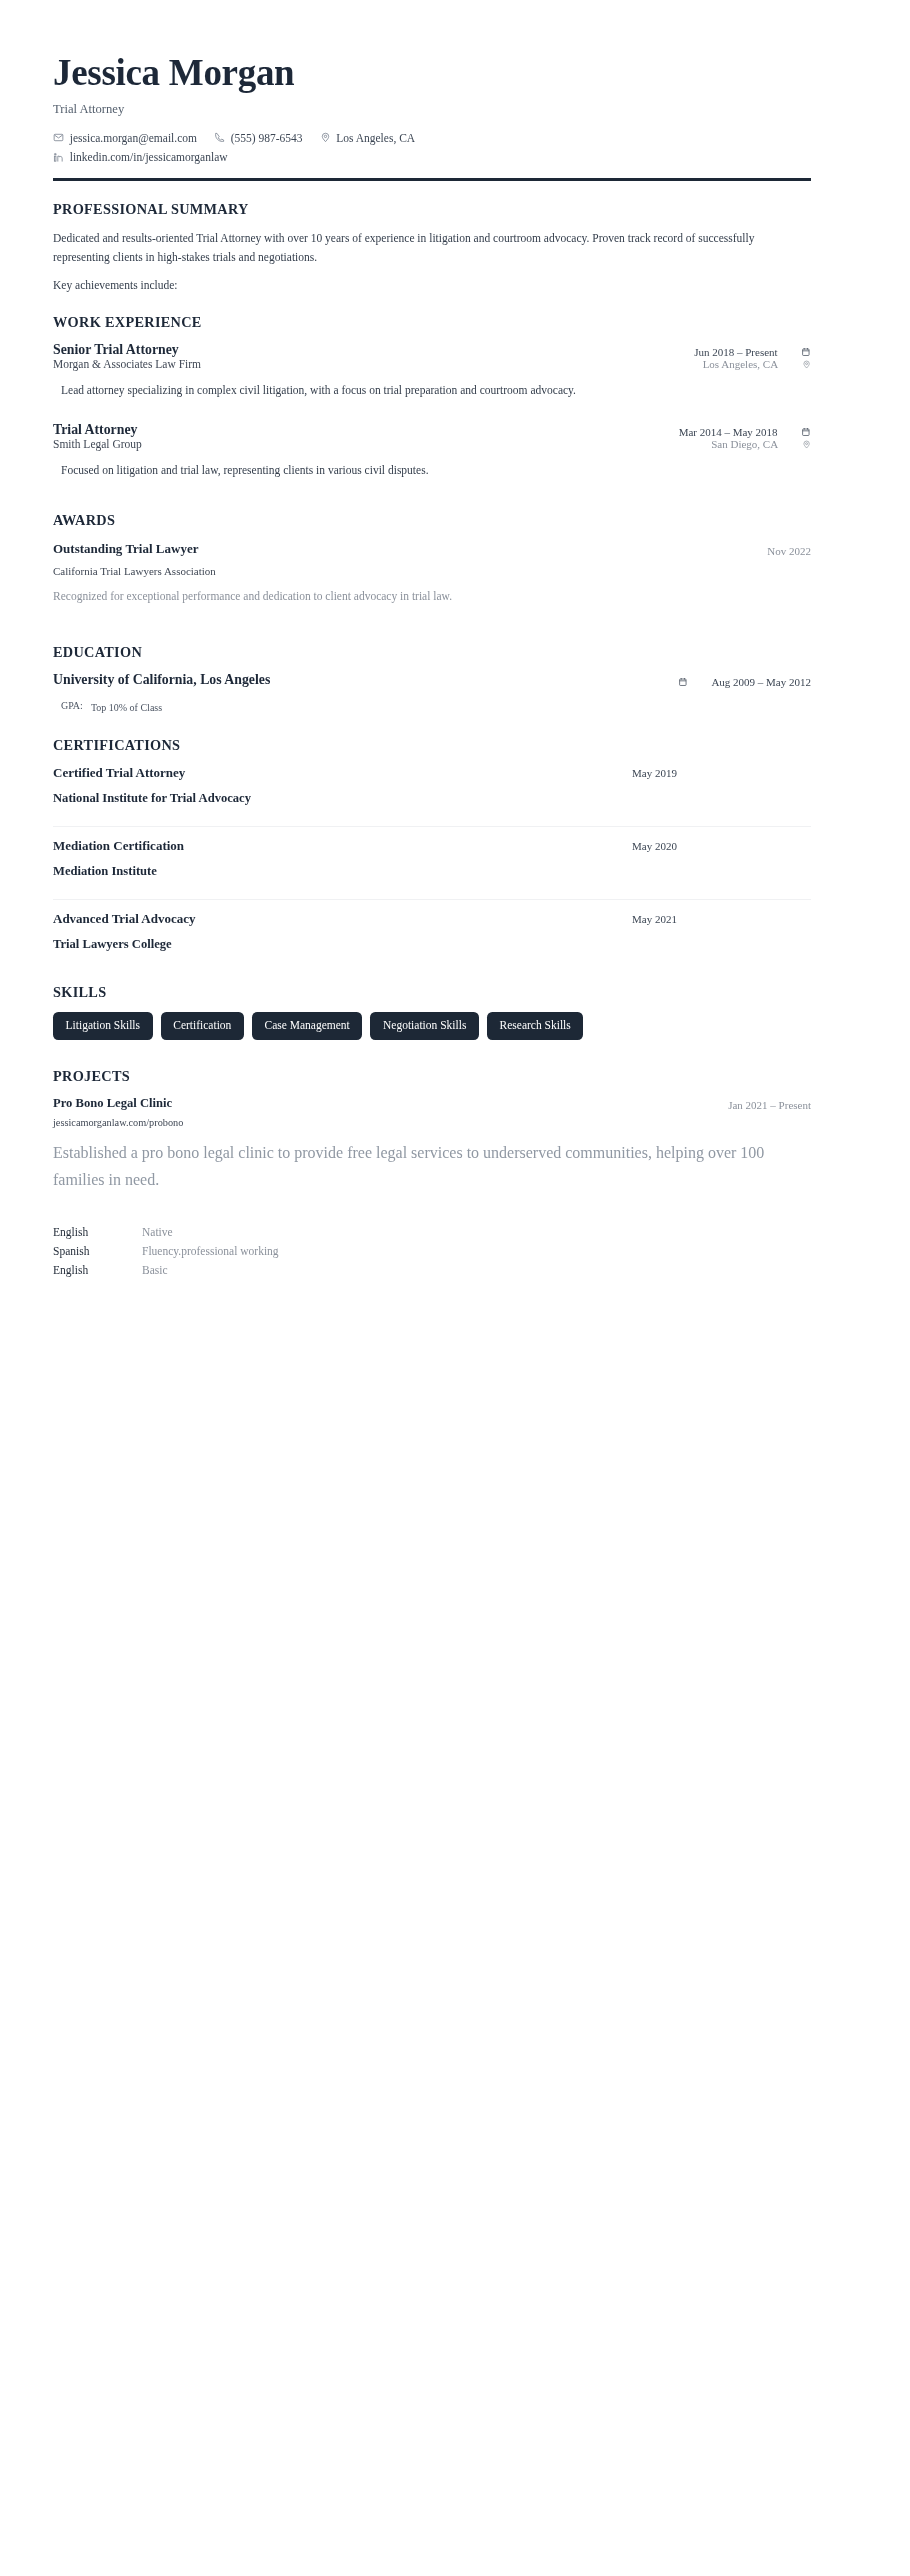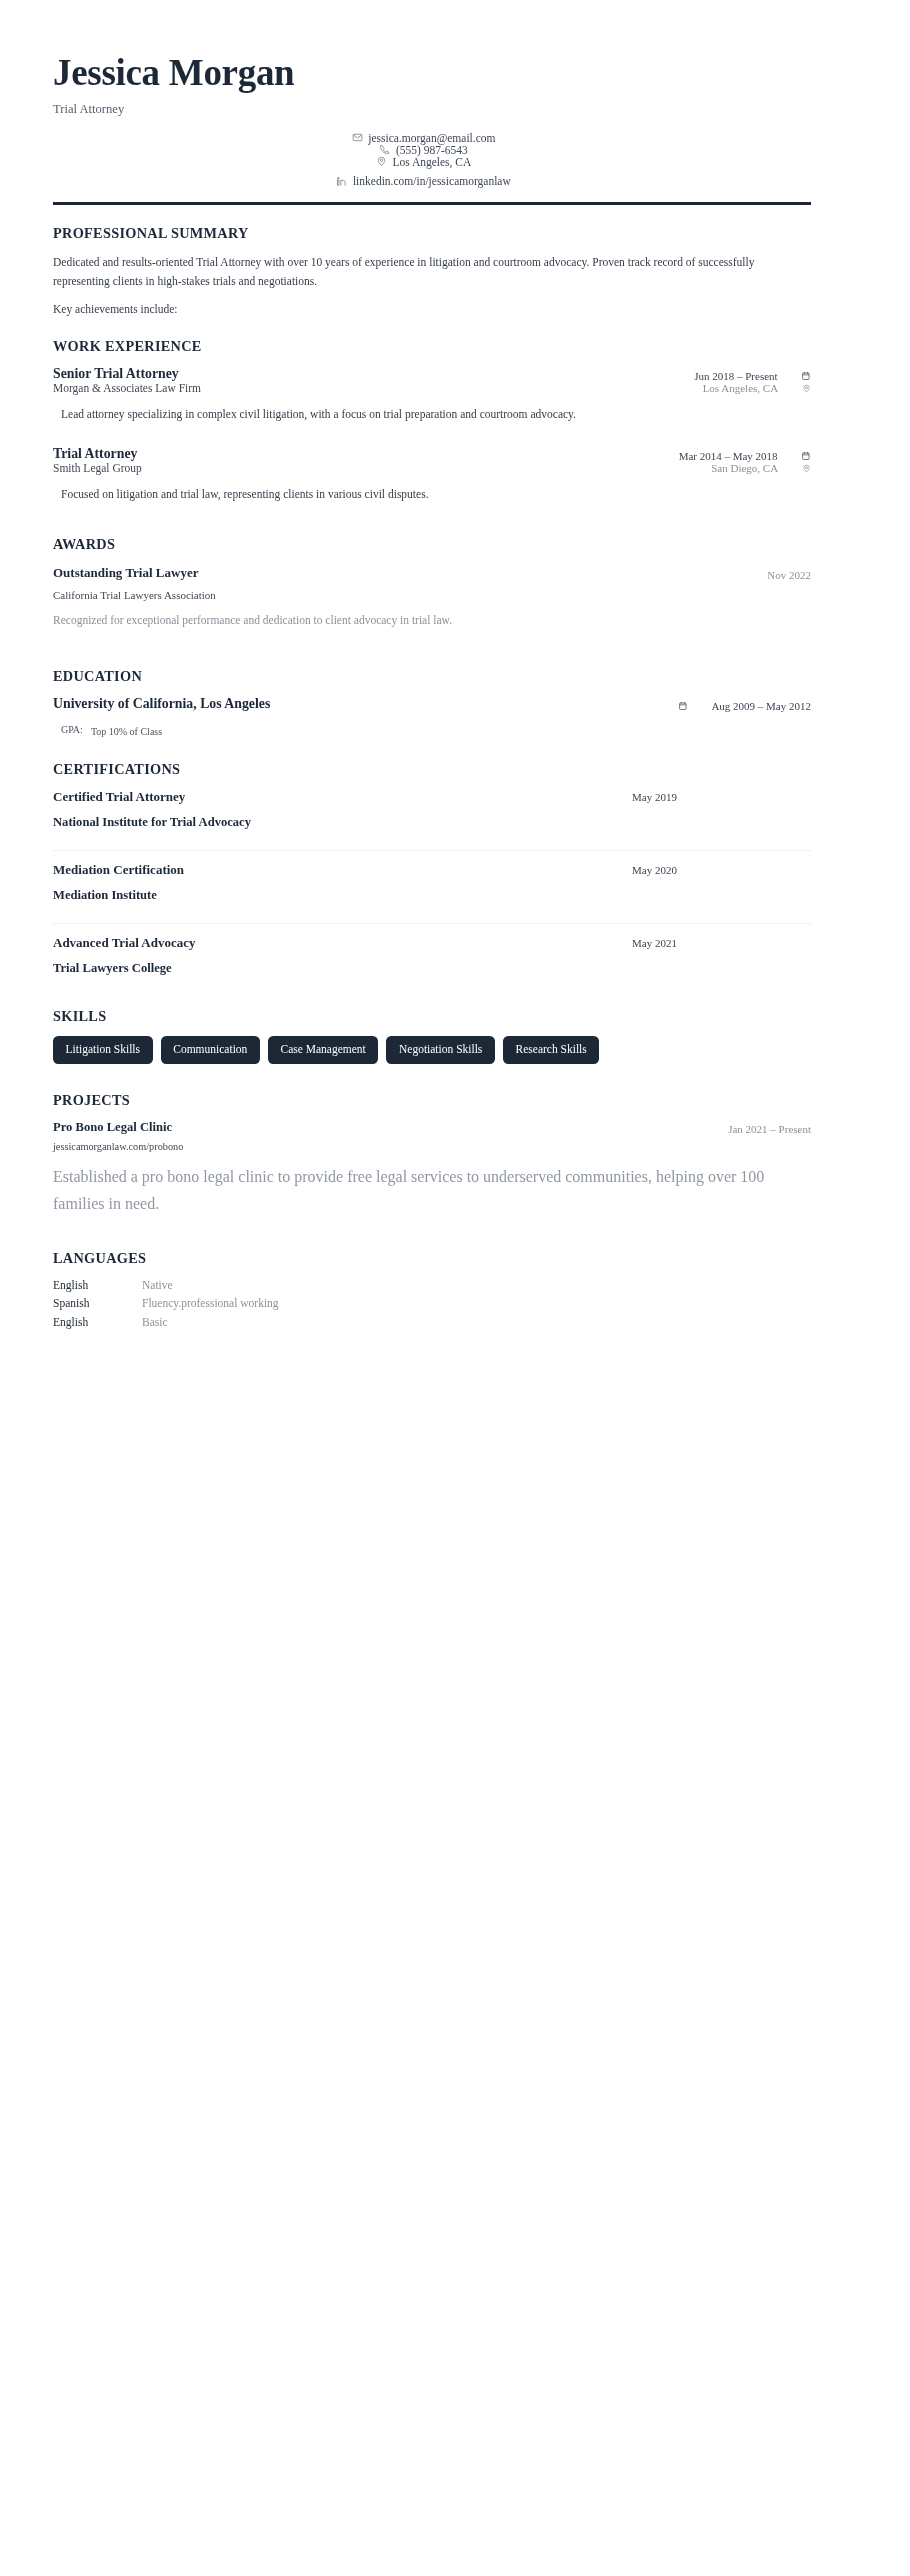--- a/index.html
+++ b/index.html
@@ -38,21 +38,20 @@
     font-weight: 400;
   }
   .contact-rows {
     margin-top: 15px;
   }
   .contact-row {
     display: flex;
     align-items: center;
     flex-wrap: wrap;
     margin-bottom: 7.5px;
-    flex-direction: column;
   }
   .contact-item {
     display: flex;
     align-items: center;
     font-size: 11.5px;
     color: #3c4654;
     margin-right: 17px;
     white-space: nowrap;
   }
   .contact-item .ic {
@@ -395,21 +394,21 @@
         <div class="cert-date">May 2021</div>
       </div>
       <div class="cert-issuer">Trial Lawyers College</div>
     </div>
   </section>
 
   <section class="section" style="margin-top:32px">
     <h2 class="section-title">SKILLS</h2>
     <div class="chips">
       <span class="chip">Litigation Skills</span>
-      <span class="chip">Communication</span>
+      <span class="chip">Certification</span>
       <span class="chip">Case Management</span>
       <span class="chip">Negotiation Skills</span>
       <span class="chip">Research Skills</span>
     </div>
   </section>
 
   <section class="section" style="margin-top:27.5px">
     <h2 class="section-title">PROJECTS</h2>
     <div>
       <div class="entry-line">
@@ -417,21 +416,20 @@
         <div class="meta muted">
           <span>Jan 2021 – Present</span>
         </div>
       </div>
       <div class="proj-link">jessicamorganlaw.com/probono</div>
       <p class="proj-desc">Established a pro bono legal clinic to provide free legal services to underserved communities, helping over 100 families in need.</p>
     </div>
   </section>
 
   <section class="section" style="margin-top:32px">
-    <h2 class="section-title">LANGUAGES</h2>
     <div>
       <div class="lang-row">
         <span class="lang-name">English</span>
         <span class="lang-level">Native</span>
       </div>
       <div class="lang-row">
         <span class="lang-name">Spanish</span>
         <span class="lang-level">Fluency.professional working</span>
       </div>
       <div class="lang-row">

